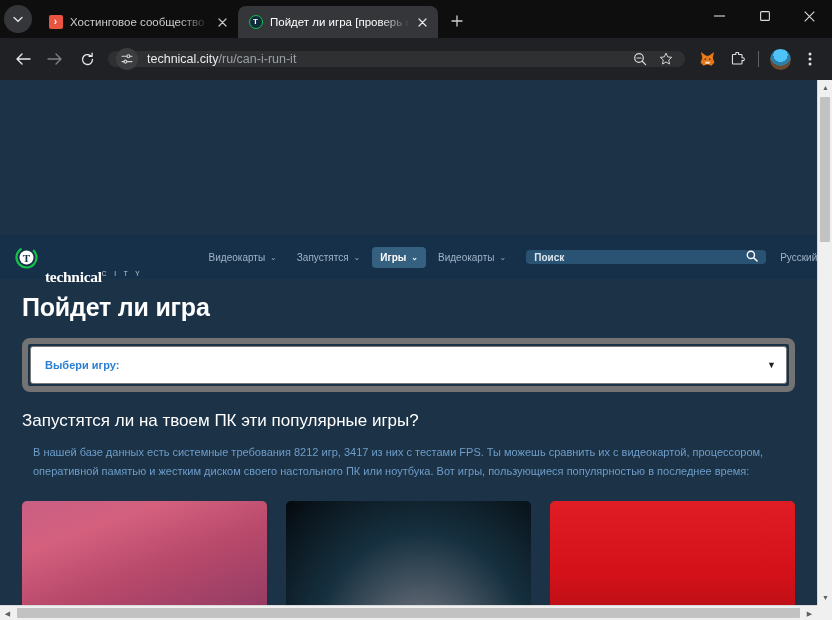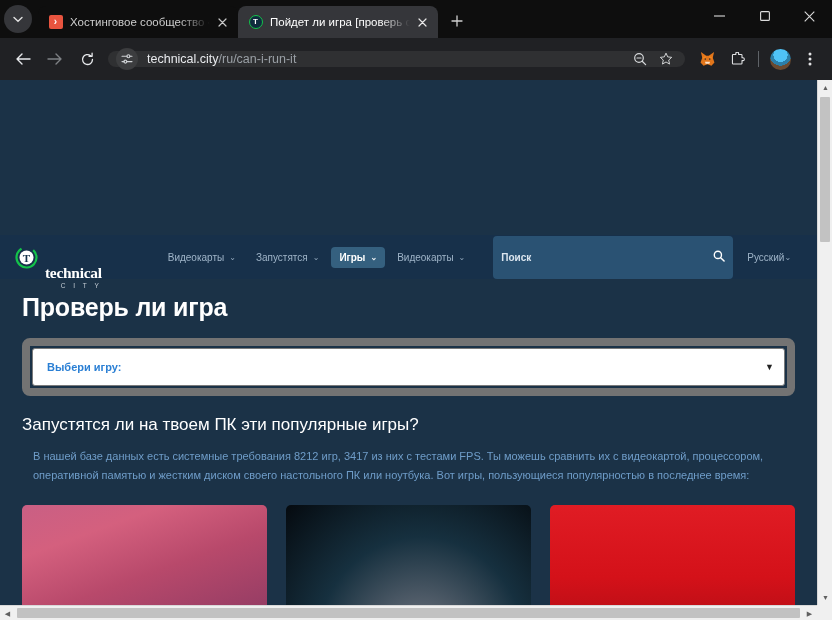--- a/index.html
+++ b/index.html
@@ -81,46 +81,46 @@
   
   .viewport { flex: 1 1 auto; position: relative; background: #1b3247; overflow: hidden; }
   .pagearea { position: absolute; left: 0; top: 0; right: 15px; bottom: 15px; background: #1b3247; overflow: hidden; }
   .blankzone { height: 155px; background: #1b3247; }
 
   .site-header {
     height: 44px; background: #17304a; display: flex; align-items: center; padding: 0 14px;
   }
   .logo { display: flex; align-items: center; flex: 0 0 auto; }
   .logo-mark { width: 25px; height: 25px; position: relative; flex:0 0 auto; margin-right: 6px; }
-  .logo-text { display: flex; flex-direction: column; line-height: 1; margin-top: 40px; }
+  .logo-text { display: flex; flex-direction: row; line-height: 1; margin-top: 40px; }
   .logo-word { font-size: 15.5px; font-weight: bold; color: #fff; letter-spacing: -0.3px; font-family: "Liberation Serif", serif; }
   .logo-sub { font-size: 6.5px; letter-spacing: 3px; color: #c6ced6; text-align: right; margin-top: 2px; }
   .nav { display: flex; align-items: center; gap: 4px; margin-left: 58px; }
   .nav-item {
     font-size: 10px; color: #9fb4c8; padding: 5px 8px; border-radius: 4px;
     display: flex; align-items: center; gap: 5px; white-space: nowrap;
   }
   .nav-item.active { background: #35607f; color: #ffffff; font-weight: bold; }
   .caret { font-size: 8px; opacity: .9; }
   .searchbox {
-    width: 240px; height: 43px; background: #2a5273; border-radius: 4px;
-    display: flex; align-items: center; padding: 0 8px; margin-left: 20px; flex: 0 0 auto;
+    width: 240px; height: 14px; background: #2a5273; border-radius: 4px;
+    display: flex; align-items: center; padding: 0 8px; margin-left: 12px; flex: 0 0 auto;
   }
   .searchbox .ph { flex: 1 1 auto; font-size: 10px; color: #dce6ef; font-weight: bold; }
   .lang { font-size: 10px; color: #9fb4c8; margin-left: 14px; display: flex; align-items: center; gap: 0; white-space: nowrap; }
 
   .content { padding: 14px 22px 0 22px; }
   h1.page-title {
     font-size: 25px; color: #ffffff; font-weight: bold; letter-spacing: -0.2px; margin-bottom: 16px;
   }
   .lead { font-size: 11.5px; color: #8fb2d6; margin-bottom: 14px; }
 
   .select-wrap { position: relative; margin-bottom: 19px; }
   .select-focus {
-    border: 8px solid #737373; border-radius: 8px; padding: 2px; background: transparent;
+    border: 6px solid #737373; border-radius: 8px; padding: 2px; background: transparent;
   }
   .game-select {
     width: 100%; height: 38px; background: #ffffff; border: 1px solid #7a7a7a; border-radius: 3px;
     display: flex; align-items: center; padding: 0 10px 0 14px;
   }
   .game-select .sel-label { flex: 1 1 auto; font-size: 11px; color: #2a7fd4; font-weight: bold; }
   .sel-arrow { font-size: 9px; color: #222; }
 
   h2.section-title { font-size: 17px; color: #ffffff; font-weight: normal; margin-bottom: 12px; }
   .para { font-size: 11px; color: #6f9dc9; line-height: 1.75; margin-left: 11px; }
@@ -322,21 +322,21 @@
           </span>
         </div>
 
         <div class="lang">
           <span>Русский</span>
           <span class="caret">⌄</span>
         </div>
       </div>
 
       <div class="content">
-        <h1 class="page-title">Проверь ли игра</h1>
+        <h1 class="page-title">Пойдет ли игра</h1>
 
         <div class="select-wrap">
           <div class="select-focus">
             <div class="game-select">
               <span class="sel-label">Выбери игру:</span>
               <span class="sel-arrow">▼</span>
             </div>
           </div>
         </div>
 

